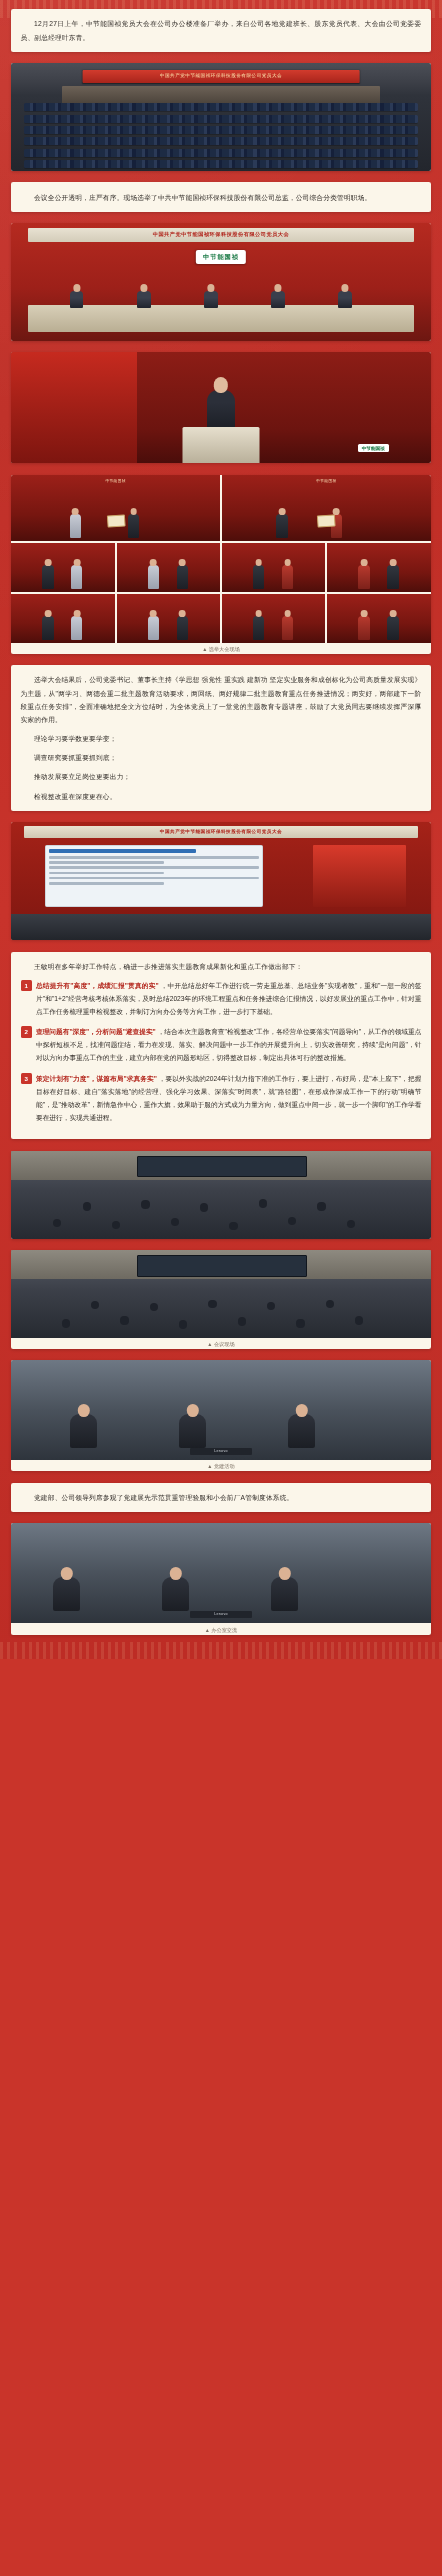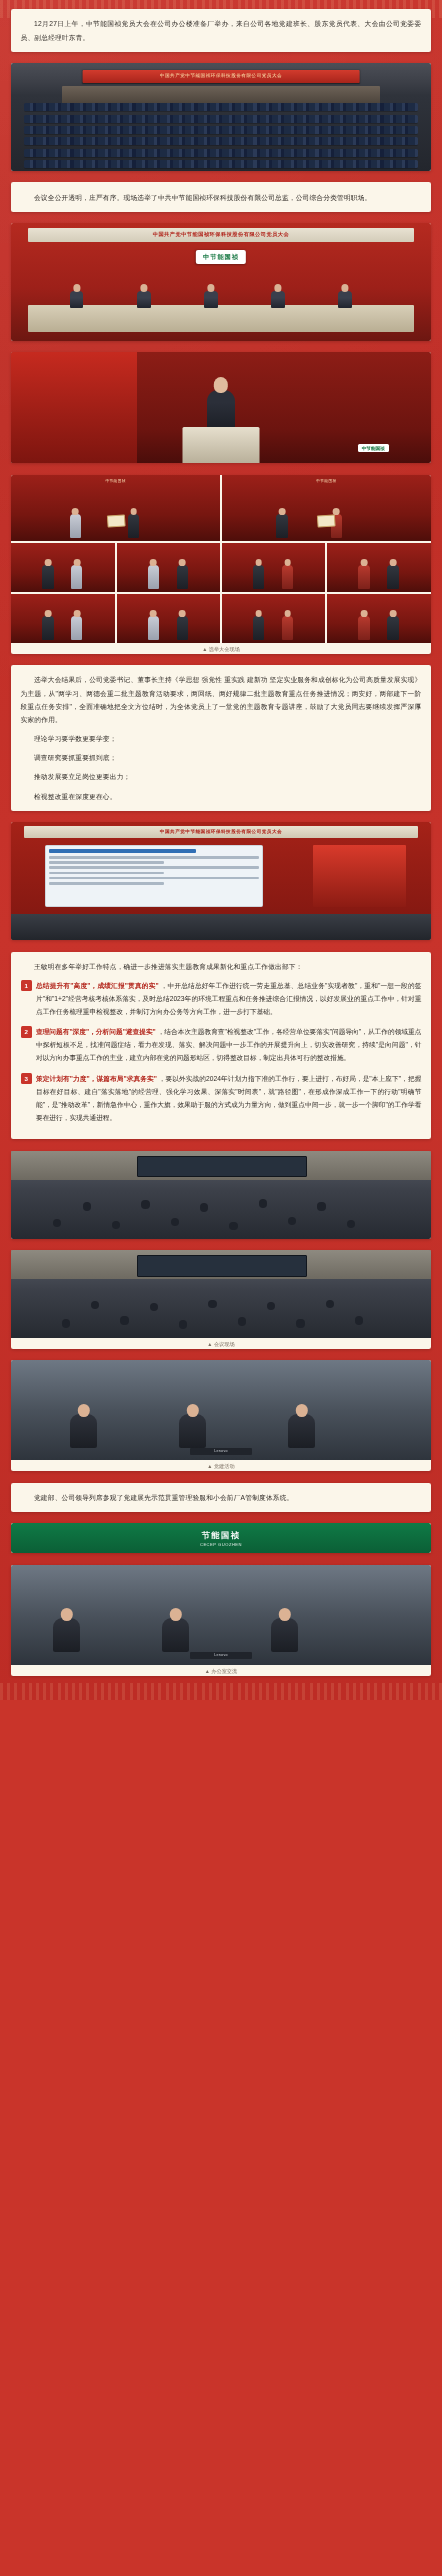--- a/index.html
+++ b/index.html
@@ -670,26 +670,20 @@
         <div class="sitter" style="left:66%"></div>
         <div class="laptop"></div>
       </div>
       <div class="photo-caption">▲ 党建活动</div>
     </div>
 
     <div class="card">
       <p class="body-text indent">党建部、公司领导列席参观了党建展先示范贯重管理验服和小会前厂A管制度体系统。</p>
     </div>
 
-    <div class="card flat">
-      <div class="logo-plate">
-        <span>节能国祯</span>
-        <small>CECEP GUOZHEN</small>
-      </div>
-    </div>
 
     <div class="card flat">
       <div class="photo scene-office">
         <div class="sitter" style="left:10%"></div>
         <div class="sitter" style="left:36%"></div>
         <div class="sitter" style="left:62%"></div>
         <div class="laptop"></div>
       </div>
       <div class="photo-caption">▲ 办公室交流</div>
     </div>

